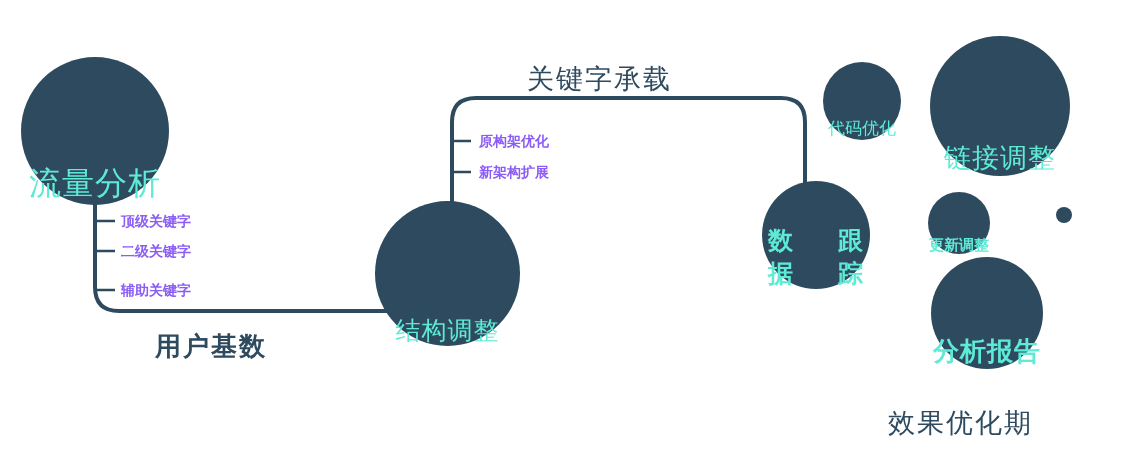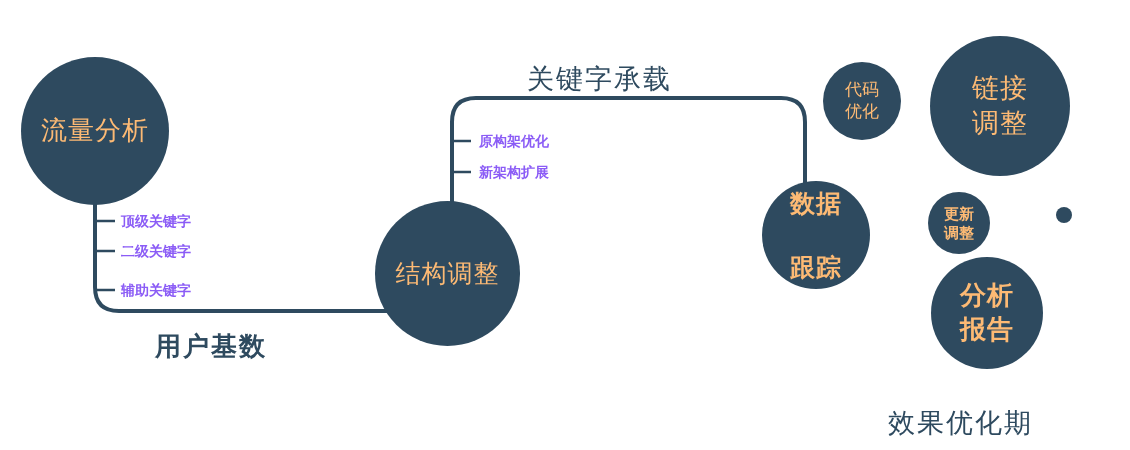--- a/index.html
+++ b/index.html
@@ -24,32 +24,32 @@
     stroke: #2e4a5f;
     fill: none;
   }
   .main-line { stroke-width: 4px; }
   .tick-line { stroke-width: 2.5px; }
 
   .node {
     position: absolute;
     border-radius: 50%;
     background: #2e4a5f;
-    color: #fdba74;
+    color: #5eead4;
     display: flex;
-    flex-direction: column;
-    align-items: center;
+    flex-direction: row;
+    align-items: flex-end;
     justify-content: center;
     text-align: center;
     z-index: 2;
     line-height: 1.3;
   }
   .node span { display: block; }
 
-  .n-traffic   { left: 21px;  top: 57px;  width: 148px; height: 148px; font-size: 26px; font-weight: 500; letter-spacing: 1px; }
+  .n-traffic   { left: 21px;  top: 57px;  width: 148px; height: 148px; font-size: 32px; font-weight: 500; letter-spacing: 1px; }
   .n-structure { left: 375px; top: 201px; width: 145px; height: 145px; font-size: 25px; font-weight: 500; letter-spacing: 1px; }
   .n-tracking  { left: 762px; top: 181px; width: 108px; height: 108px; font-size: 25px; font-weight: 700; letter-spacing: 1px; gap: 32px; }
   .n-code      { left: 823px; top: 62px;  width: 78px;  height: 78px;  font-size: 17px; font-weight: 500; }
   .n-link      { left: 930px; top: 36px;  width: 140px; height: 140px; font-size: 27px; font-weight: 500; letter-spacing: 1px; }
   .n-update    { left: 928px; top: 192px; width: 62px;  height: 62px;  font-size: 15px; font-weight: 700; }
   .n-report    { left: 931px; top: 257px; width: 112px; height: 112px; font-size: 26px; font-weight: 700; letter-spacing: 1px; }
   .n-dot       { left: 1056px; top: 207px; width: 16px; height: 16px; }
 
   .text-label {
     position: absolute;

